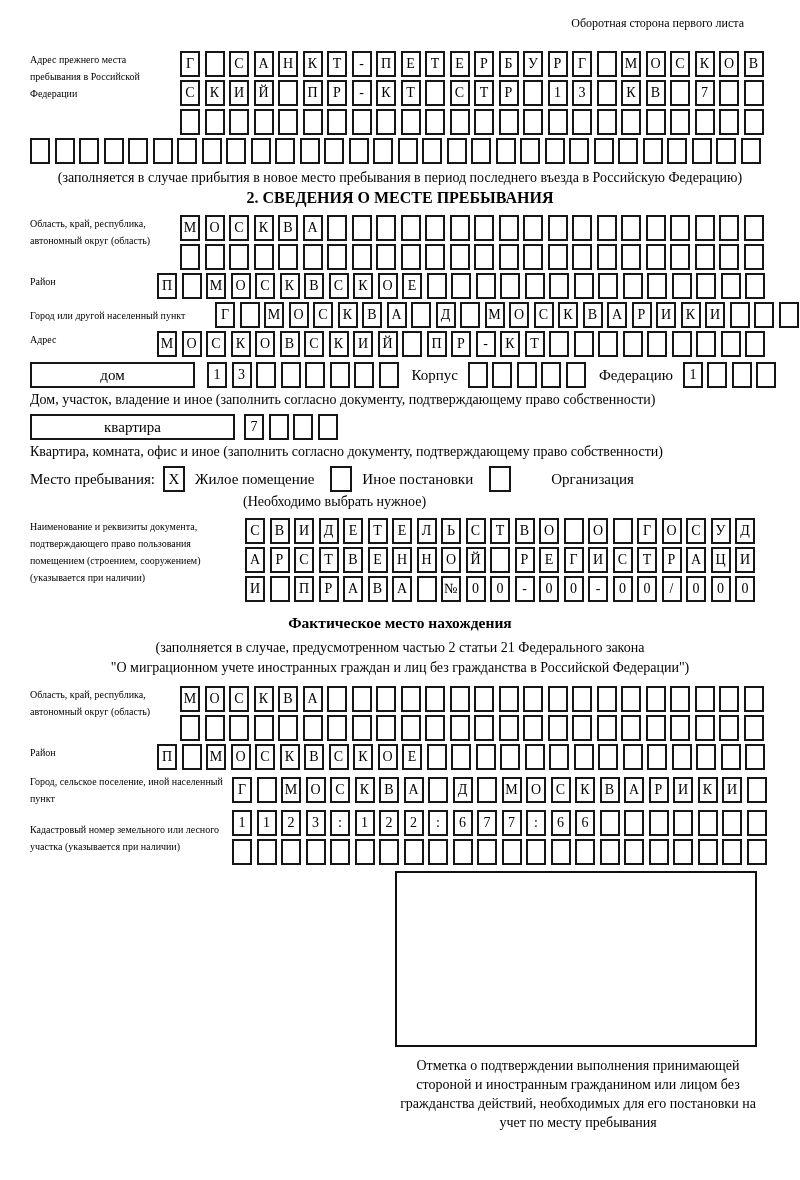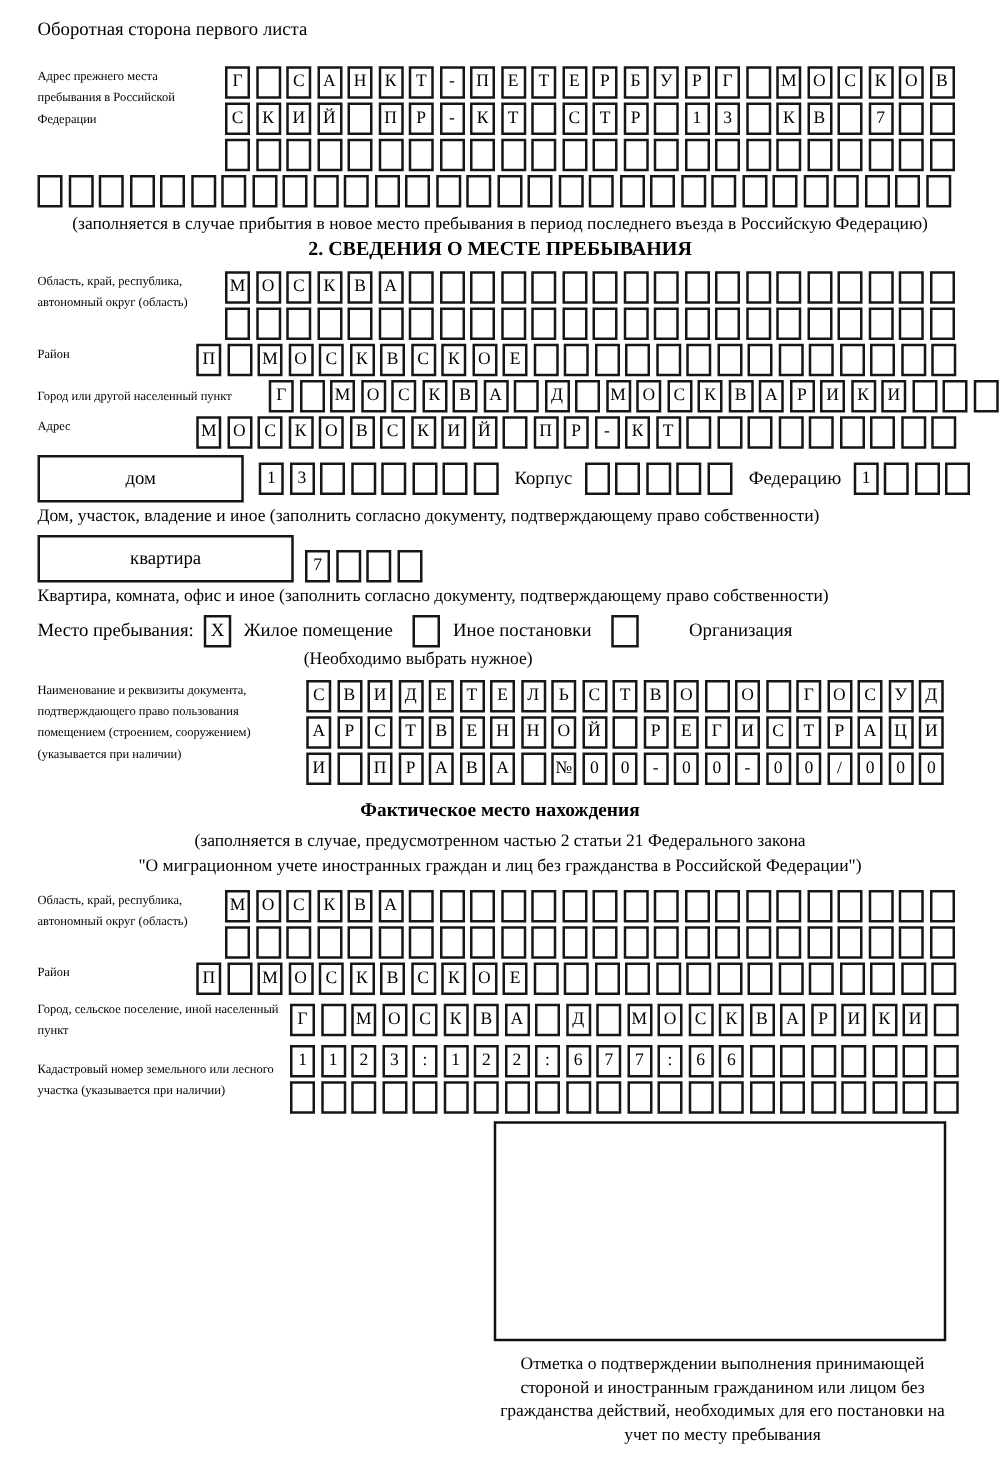--- a/index.html
+++ b/index.html
@@ -4,21 +4,21 @@
 <style>
   * { box-sizing: border-box; margin: 0; padding: 0; }
   html, body { width: 800px; height: 1180px; background: #ffffff; overflow: hidden; }
   body {
     color: #000;
     font-family: "Liberation Serif", "DejaVu Serif", serif;
     font-size: 15px;
   }
   .page { padding: 16px 30px 0 30px; width: 800px; }
 
-  .hdr { padding-right: 26px; margin-bottom: 20px; font-size: 15px; }
+  .hdr { text-align: right; padding-right: 26px; margin-bottom: 20px; font-size: 12px; }
 
   .field { display: flex; margin-bottom: 3px; }
   .field.vcenter { align-items: center; }
   .label { padding-right: 8px; line-height: 17px; font-size: 10px; flex: 0 0 auto; }
   .w150 { flex-basis: 150px; width: 150px; }
   .w127 { flex-basis: 127px; width: 127px; }
   .w185 { flex-basis: 185px; width: 185px; }
   .w215 { flex-basis: 215px; width: 215px; }
   .w202 { flex-basis: 202px; width: 202px; }
   .rows { display: flex; flex-direction: column; gap: 3px; flex: 0 0 auto; }
@@ -33,21 +33,21 @@
   .fullrow { margin-top: 3px; }
 
   .note { font-size: 14px; line-height: 17px; }
   .note.center { text-align: center; margin: 5px 0 3px 0; }
   .note.left { margin: 3px 0 6px 0; }
 
   .sec-title { font-weight: bold; font-size: 16px; text-align: center; margin: 3px 0 8px 0; }
 
   .houserow { display: flex; align-items: center; margin: 5px 0 2px 0; }
   .namedbox {
-    height: 38px; border: 2px solid #161616; background: #fff;
+    height: 26px; border: 2px solid #161616; background: #fff;
     display: inline-flex; align-items: center; justify-content: center;
     font-size: 15px; flex: 0 0 auto;
   }
   .domw { width: 165px; margin-right: 12px; }
   .kvw { width: 205px; margin-right: 9px; }
   .inline-label { margin: 0 10px 0 13px; flex: 0 0 auto; }
 
   .aptrow { display: flex; align-items: flex-end; margin: 4px 0 2px 0; }
 
   .stayrow { display: flex; align-items: center; margin: 6px 0 2px 0; }

